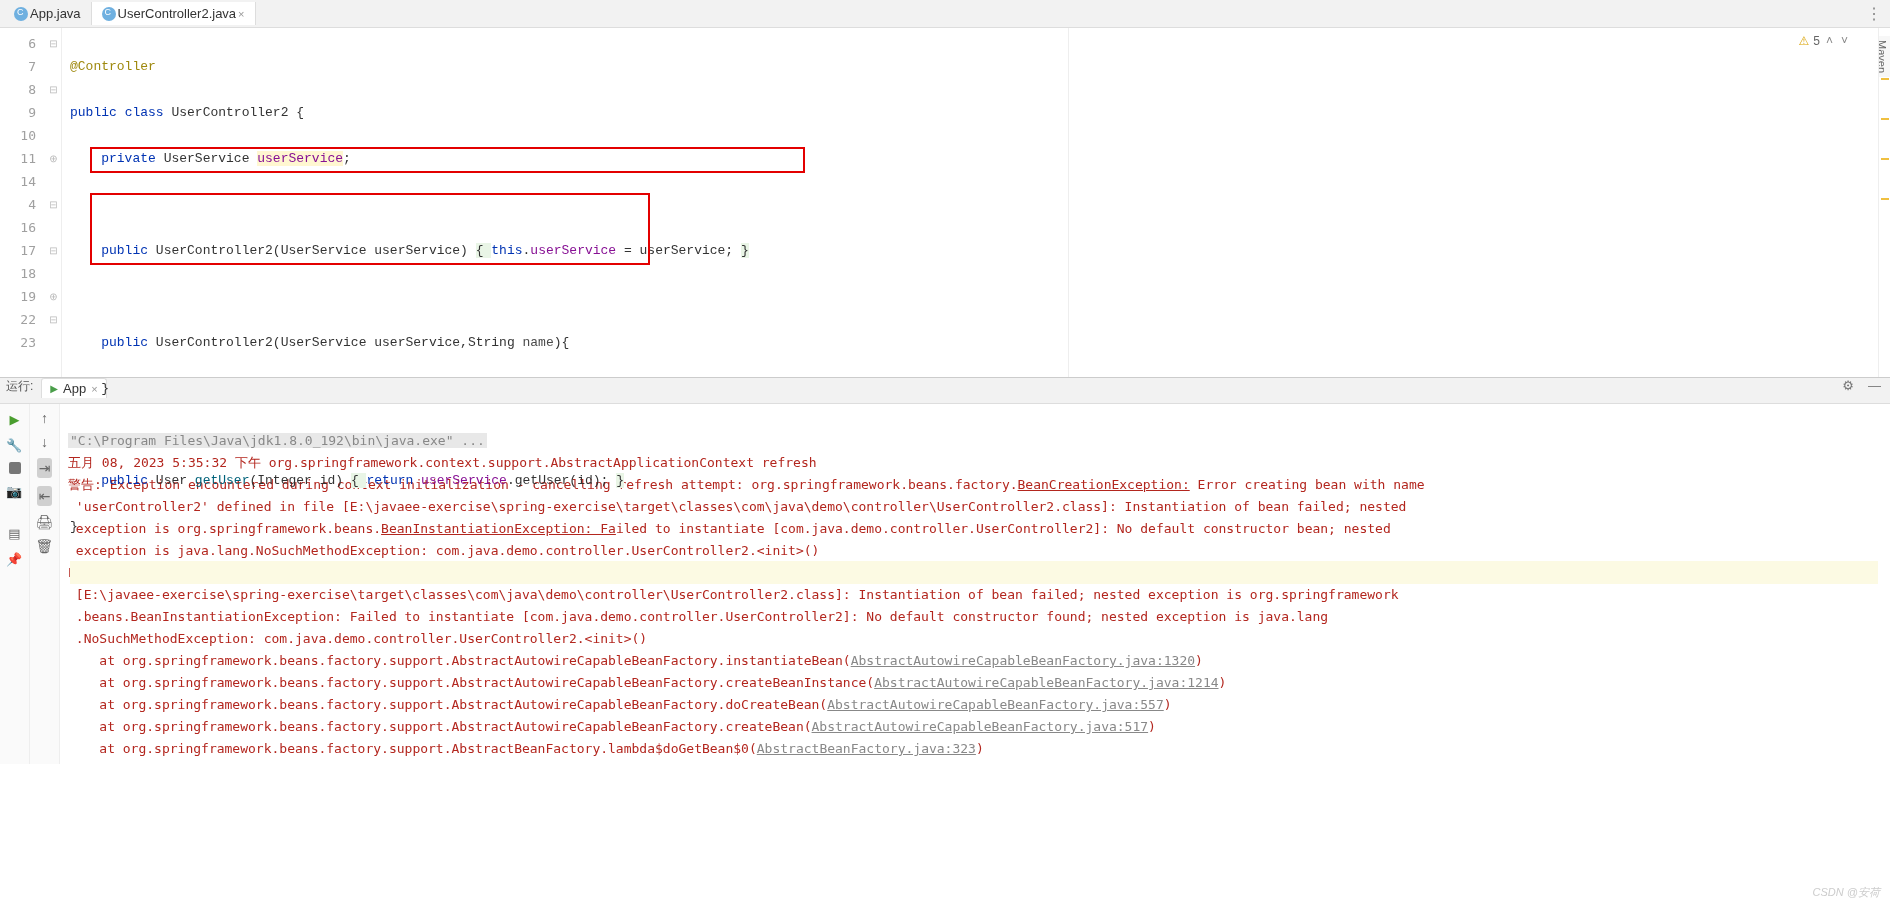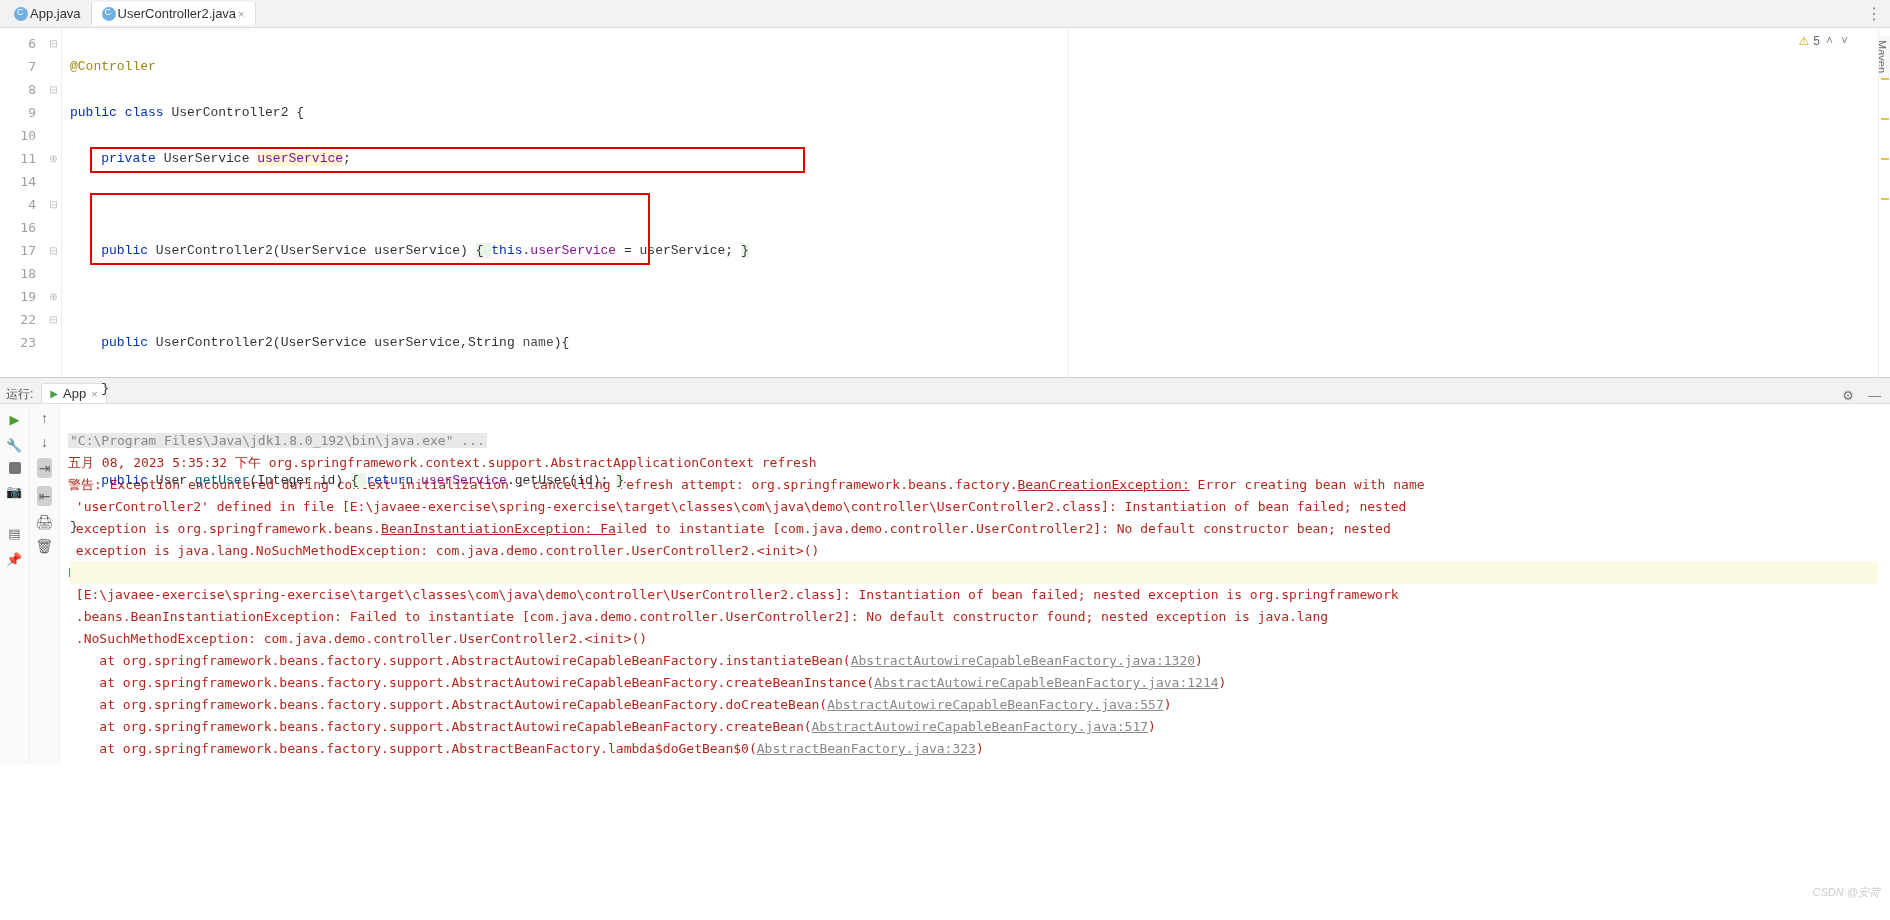--- a/index.html
+++ b/index.html
@@ -30,21 +30,21 @@
 .hl-green { background: #e9f5e6; }
 .hl-line { background: #fcfae3; display: block; width: 100%; }
 .redbox { position: absolute; border: 2px solid #e30000; pointer-events: none; }
 .minimap { width: 12px; border-left: 1px solid #eee; position: relative; }
 .mini-warn { position: absolute; right: 1px; width: 8px; height: 2px; background: #f0c040; }
 .warn-badge { position: absolute; top: 6px; right: 40px; display: flex; align-items: center; gap: 4px; font-size: 12px; color: #666; }
 .warn-badge .w-icon { color: #d9a100; }
 .warn-badge .chev { color: #888; cursor: pointer; padding: 0 2px; }
 .editor-sep { position: absolute; top: 0; bottom: 0; left: 1068px; width: 1px; background: #eee; }
 
-.run-header { display: flex; align-items: flex-end; background: #f2f2f2; border-bottom: 1px solid #ddd; height: 26px; padding: 0 6px; gap: 8px; }
+.run-header { display: flex; align-items: flex-start; background: #f2f2f2; border-bottom: 1px solid #ddd; height: 26px; padding: 0 6px; gap: 8px; }
 .run-header .lbl { font-size: 12px; color: #555; }
 .run-tab { display: flex; align-items: center; gap: 5px; background: #fff; border: 1px solid #ddd; border-bottom: none; padding: 2px 8px; border-radius: 3px 3px 0 0; }
 .run-tab .g-icon { color: #4a9e4a; font-size: 10px; }
 .run-header-spacer { flex: 1; }
 .run-header .ctl { color: #777; cursor: pointer; padding: 0 3px; }
 
 .run-body { display: flex; height: 360px; }
 .run-toolbar { width: 30px; display: flex; flex-direction: column; align-items: center; padding-top: 6px; gap: 8px; border-right: 1px solid #eee; background: #fafafa; }
 .run-toolbar .tb { width: 18px; height: 18px; display: flex; align-items: center; justify-content: center; color: #666; cursor: pointer; font-size: 13px; }
 .run-toolbar .tb.play { color: #4a9e2f; }

